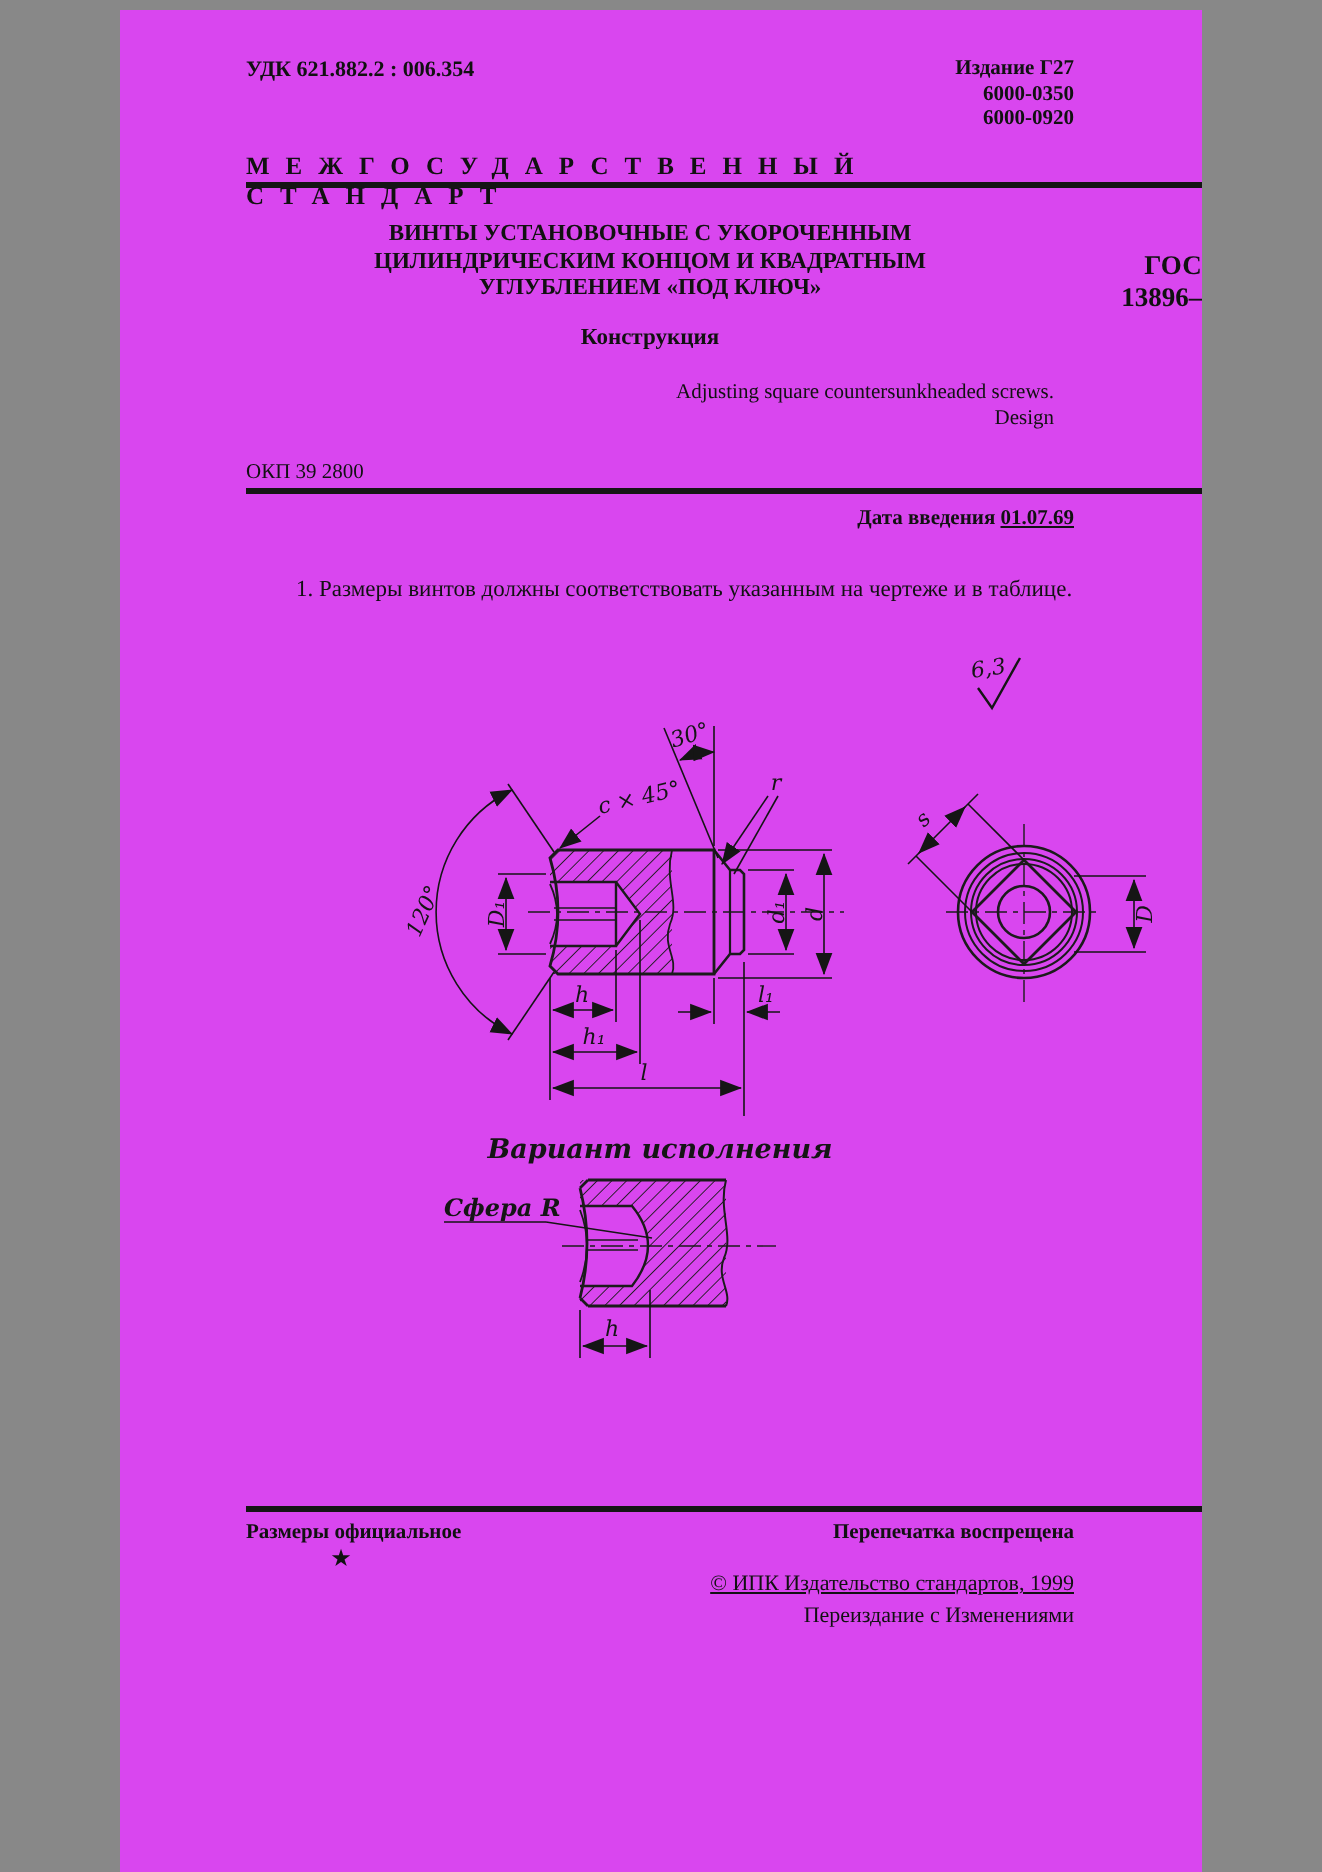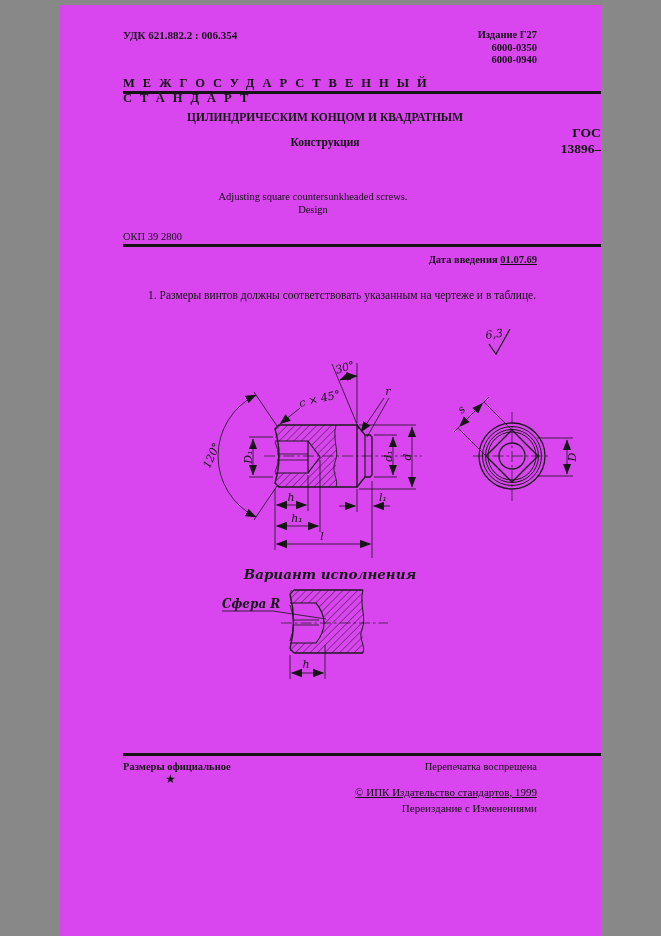--- a/index.html
+++ b/index.html
@@ -10,57 +10,59 @@
   }
   .abs{position:absolute;}
   .rule{position:absolute;left:63px;width:534px;background:#151515;}
   .udk{left:63px;top:24px;font-size:11px;font-weight:bold;}
   .group-block{right:64px;top:24px;text-align:right;font-size:10.5px;font-weight:bold;line-height:12.5px;}
   .ms-line{left:63px;top:71px;width:534px;display:flex;justify-content:space-between;font-size:12.5px;font-weight:bold;flex-direction:column;}
   .ms-line span{letter-spacing:8px;white-space:nowrap;}
   .title-block{left:63px;top:106px;width:404px;text-align:center;font-size:11.5px;font-weight:bold;line-height:13.5px;}
   .konstr{margin-top:11px;}
   .gost-block{left:467px;top:120px;width:128px;text-align:center;font-size:13.5px;font-weight:bold;line-height:16px;}
-  .english{left:51px;top:186px;width:404px;text-align:center;font-size:10.5px;line-height:12.5px;}
+  .english{left:63px;top:186px;width:404px;text-align:right;font-size:10.5px;line-height:12.5px;}
   .okp{left:63px;top:226px;font-size:10.5px;text-align:center;}
   .date-line{right:64px;top:249px;font-size:10.5px;font-weight:bold;text-align:right;}
   .date-line .u{text-decoration:underline;}
   .para{left:88px;top:284px;font-size:11.5px;}
   .drawing-svg{position:absolute;left:0;top:300px;}
   .official{left:63px;top:756px;font-size:10.5px;font-weight:bold;}
   .star{left:63px;top:767px;width:95px;text-align:center;font-size:12px;}
-  .noreprint{right:64px;top:756px;font-size:10.5px;font-weight:normal;}
+  .noreprint{right:64px;top:756px;font-size:10.5px;font-weight:bold;}
   .copyright{right:64px;top:781px;font-size:11px;text-decoration:underline;}
   .reissue{right:64px;top:797px;font-size:11px;}
   
   .dim-label{font-family:"DejaVu Serif",serif;font-style:italic;font-size:11px;fill:#151515;}
   .script-label{font-family:"DejaVu Serif",serif;font-style:italic;font-weight:600;fill:#151515;}
 </style>
 </head>
 <body>
 
 <div class="page">
 
   <div class="abs udk">УДК 621.882.2 : 006.354</div>
 
   <div class="abs group-block">
     <div>Издание Г27</div>
     <div>6000-0350</div>
-    <div>6000-0940</div>
+    <div>6000-0920</div>
   </div>
 
   <div class="abs ms-line">
     <span>МЕЖГОСУДАРСТВЕННЫЙ</span>
     <span>СТАНДАРТ</span>
   </div>
 
   <div class="rule" style="top:86px;height:3px;"></div>
 
   <div class="abs title-block">
+    <div>ВИНТЫ УСТАНОВОЧНЫЕ С УКОРОЧЕННЫМ</div>
     <div>ЦИЛИНДРИЧЕСКИМ КОНЦОМ И КВАДРАТНЫМ</div>
+    <div>УГЛУБЛЕНИЕМ «ПОД КЛЮЧ»</div>
     <div class="konstr">Конструкция</div>
   </div>
 
   <div class="abs gost-block">
     <div>ГОСТ</div>
     <div>13896—68</div>
   </div>
 
   <div class="abs english">
     <div>Adjusting square countersunkheaded screws.</div>

